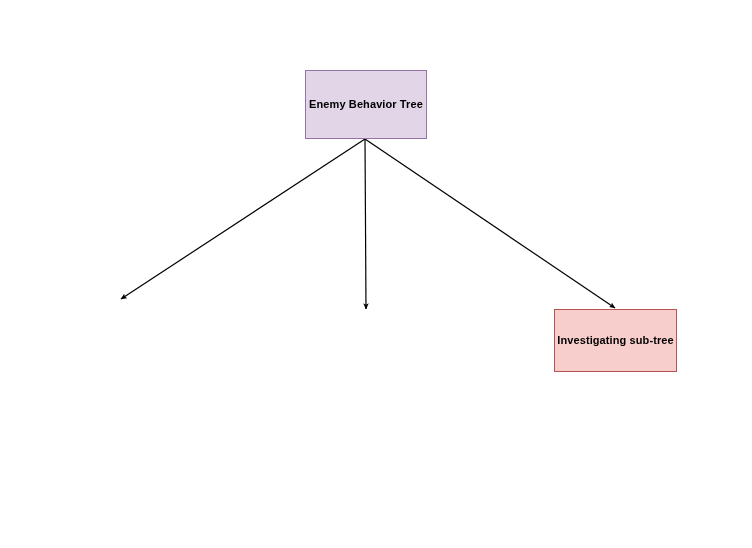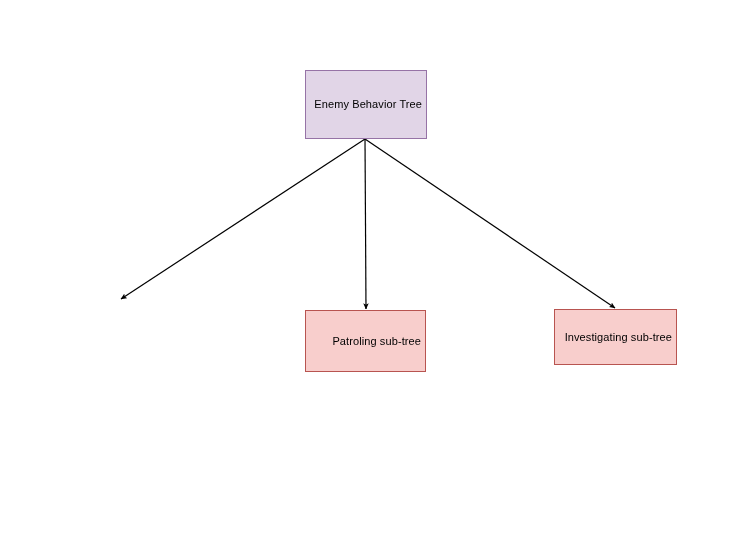--- a/index.html
+++ b/index.html
@@ -24,27 +24,28 @@
     top: 0;
     width: 752px;
     height: 548px;
     pointer-events: none;
   }
   .node {
     position: absolute;
     box-sizing: border-box;
     display: flex;
     align-items: center;
-    justify-content: flex-end;
+    justify-content: center;
     text-align: center;
     color: #000000;
     font-family: "Liberation Sans", sans-serif;
     font-size: 11px;
     line-height: 13px;
     letter-spacing: 0.1px;
+    font-weight: bold;
   }
   .node-rect {
     border-style: solid;
     border-width: 1px;
   }
   .node-ellipse {
     border-style: solid;
     border-width: 1px;
     border-radius: 50%;
   }
@@ -73,21 +74,21 @@
     left: 305px;
     top: 310px;
     width: 121px;
     height: 62px;
   }
   
   #node-investigating {
     left: 554px;
     top: 309px;
     width: 123px;
-    height: 56px;
+    height: 63px;
   }
 </style>
 </head>
 <body>
 
 <div id="canvas" style="background: rgb(255, 255, 255); width: 752px; height: 548px;">
 
   <svg id="edge-layer" viewBox="0 0 752 548" width="752" height="548" xmlns="http://www.w3.org/2000/svg">
     <defs>
       <marker id="arrowhead" viewBox="0 0 10 10" refX="9.2" refY="5" markerWidth="5.2" markerHeight="5.2" orient="auto-start-reverse" markerUnits="strokeWidth">
@@ -100,21 +101,18 @@
     <line x1="365" y1="139" x2="366" y2="309" stroke="#000000" stroke-width="1.2" marker-end="url(#arrowhead)"></line>
 
     <line x1="365" y1="139" x2="615" y2="308" stroke="#000000" stroke-width="1.2" marker-end="url(#arrowhead)"></line>
   </svg>
 
   <div id="node-root" class="node node-rect" style="background-color: rgb(225, 213, 231); border-color: rgb(150, 115, 166); color: rgb(0, 0, 0);">
     <span class="node-label">Enemy Behavior Tree</span>
   </div>
 
 
-  <div id="node-patroling" class="node node-rect" style="background-color: rgb(248, 206, 204); border-color: rgb(184, 84, 80); color: rgb(0, 0, 0);">
-    <span class="node-label">Patroling sub-tree</span>
-  </div>
 
   <div id="node-investigating" class="node node-rect" style="background-color: rgb(248, 206, 204); border-color: rgb(184, 84, 80); color: rgb(0, 0, 0);">
     <span class="node-label">Investigating sub-tree</span>
   </div>
 
 </div>
 
 </body></html>

